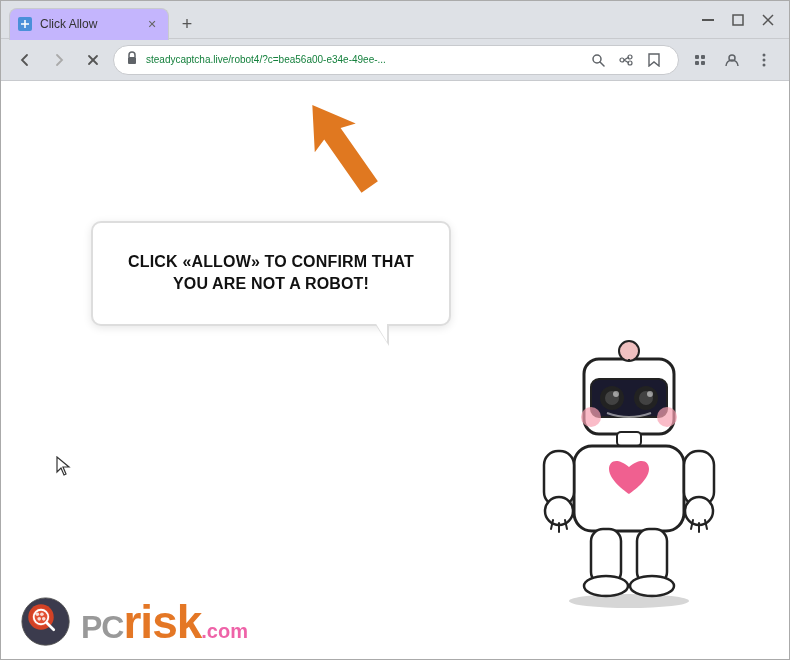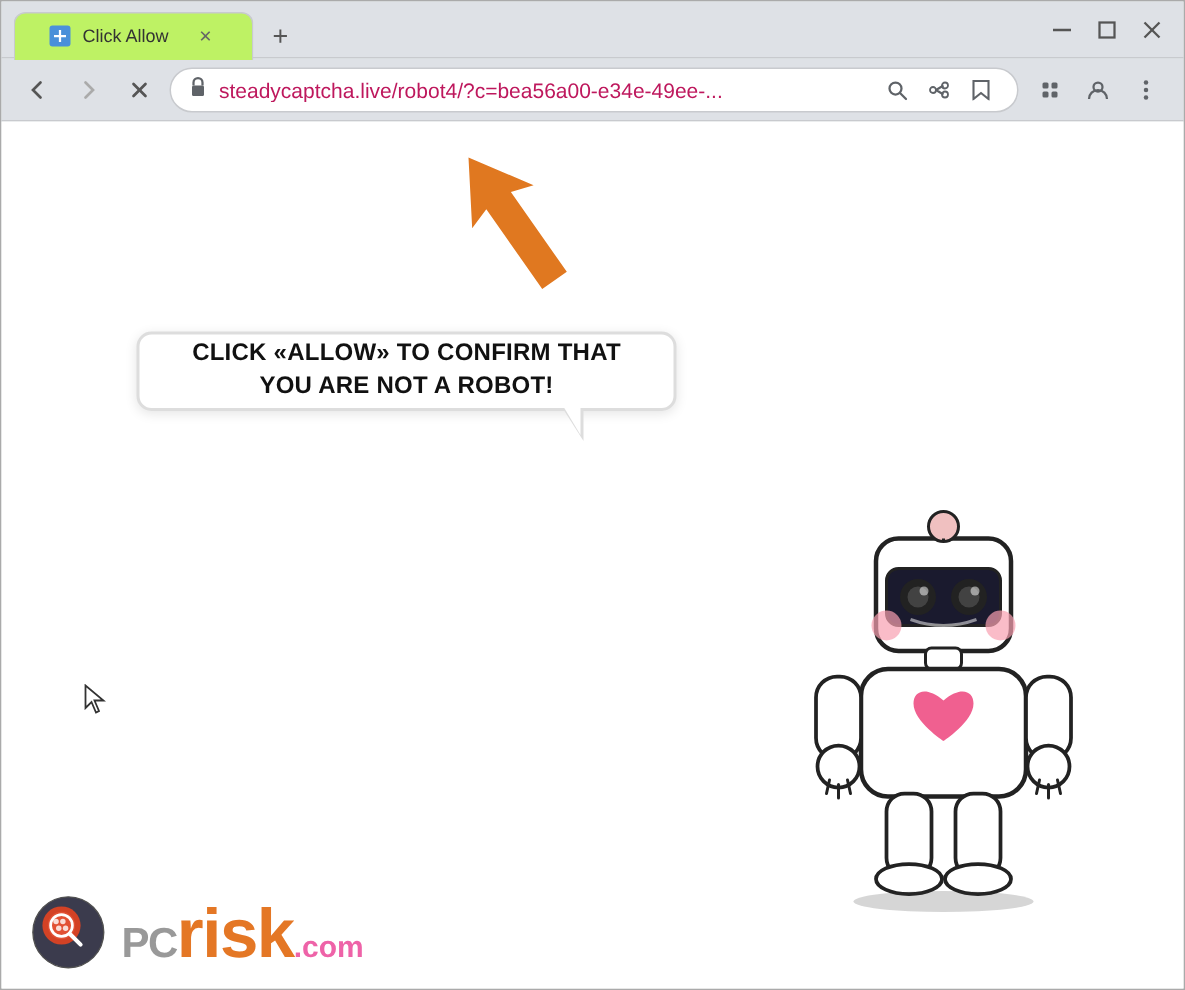--- a/index.html
+++ b/index.html
@@ -33,26 +33,26 @@
     }
 
     .tab-area {
       display: flex;
       align-items: flex-end;
       height: 38px;
       flex: 1;
     }
 
     .tab {
-      background: #bef264;
+      background: #c4b5fd;
       border-radius: 8px 8px 0 0;
       height: 32px;
       display: flex;
       align-items: center;
-      padding: 0 23px;
+      padding: 0 8px;
       gap: 8px;
       min-width: 160px;
       max-width: 240px;
       border: 1px solid #c8cace;
       border-bottom: none;
       position: relative;
       top: 1px;
     }
 
     .tab-favicon {
@@ -159,22 +159,22 @@
       color: #333;
     }
 
     .lock-icon {
       color: #5f6368;
       font-size: 12px;
     }
 
     .address-text {
       flex: 1;
-      font-size: 14px;
-      color: #be185d;
+      font-size: 10px;
+      color: #15803d;
       white-space: nowrap;
       overflow: hidden;
       text-overflow: ellipsis;
     }
 
     .address-icons {
       display: flex;
       align-items: center;
       gap: 4px;
     }
@@ -225,21 +225,21 @@
     }
 
     
     .speech-bubble {
       position: absolute;
       top: 140px;
       left: 90px;
       background: #fff;
       border: 2px solid #ddd;
       border-radius: 10px;
-      padding: 2px 25px;
+      padding: 28px 25px;
       max-width: 360px;
       box-shadow: 0 2px 8px rgba(0,0,0,0.1);
     }
 
     .speech-bubble::after {
       content: '';
       position: absolute;
       bottom: -22px;
       right: 60px;
       width: 0;
@@ -509,18 +509,18 @@
         <circle cx="22" cy="22" r="8" fill="none" stroke="white" stroke-width="2"></circle>
         <line x1="28" y1="28" x2="36" y2="36" stroke="white" stroke-width="3" stroke-linecap="round"></line>
 
         <circle cx="18" cy="19" r="2" fill="white" opacity="0.8"></circle>
         <circle cx="23" cy="19" r="2" fill="white" opacity="0.8"></circle>
         <circle cx="20" cy="24" r="2" fill="white" opacity="0.8"></circle>
         <circle cx="25" cy="24" r="2" fill="white" opacity="0.8"></circle>
       </svg>
 
       <div>
-        <span style="font-size:28px; font-weight:900; color:#888; font-family:'Arial Black', sans-serif; letter-spacing:-1px;text-align:right;">PC</span><span style="font-size:46px; font-weight:900; color:#e06000; font-family:'Arial Black', sans-serif; letter-spacing:-1px;">risk</span><span style="font-size:20px; font-weight:600; color:#ec4899; font-family:'Arial Black', sans-serif;">.com</span>
+        <span style="font-size:32px; font-weight:900; color:#888; font-family:'Arial Black', sans-serif; letter-spacing:-1px;text-align:right;">PC</span><span style="font-size:46px; font-weight:900; color:#e06000; font-family:'Arial Black', sans-serif; letter-spacing:-1px;">risk</span><span style="font-size:20px; font-weight:600; color:#ec4899; font-family:'Arial Black', sans-serif;">.com</span>
       </div>
     </div>
 
   </div>
 </div>
 
 </body></html>

